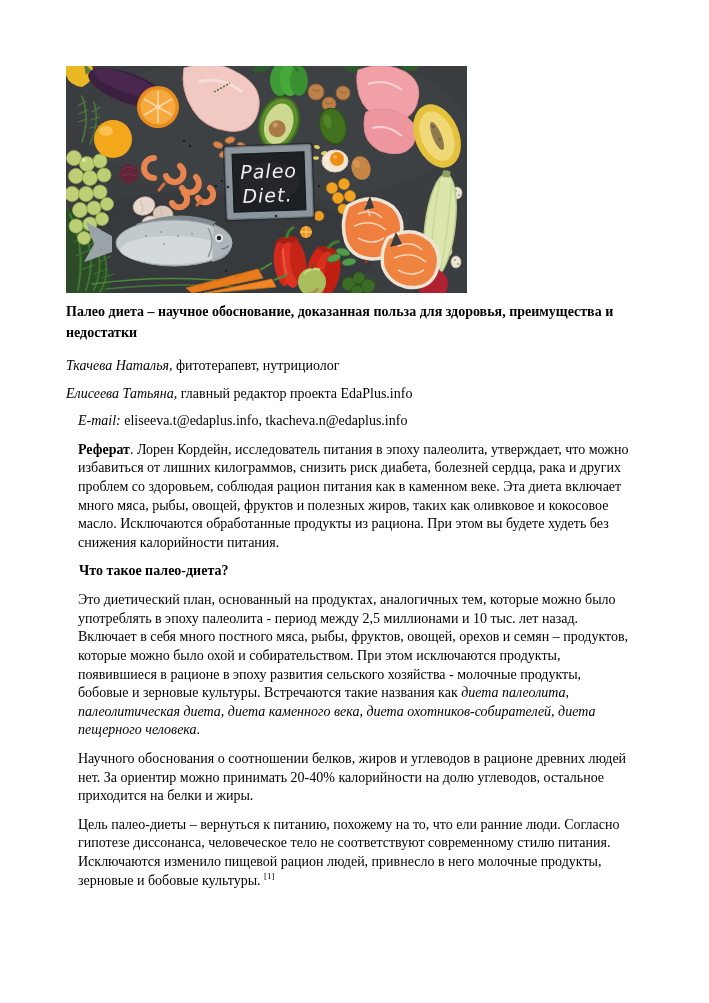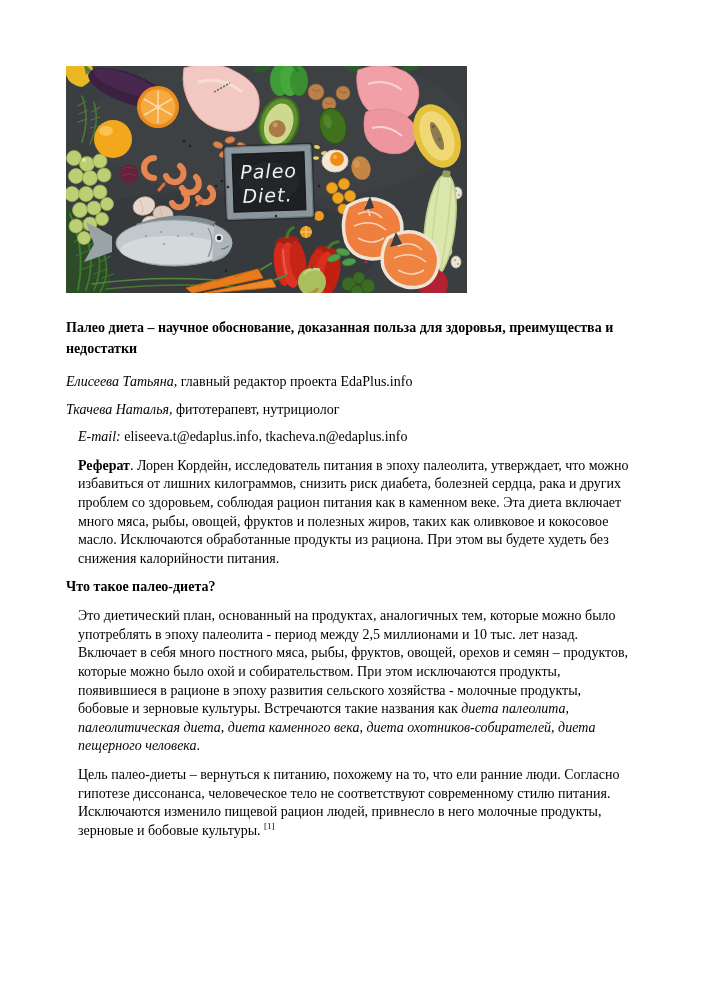--- a/index.html
+++ b/index.html
@@ -1,24 +1,24 @@
 <!DOCTYPE html>
 <html><head>
 <meta charset="utf-8">
 <style>
   html,body{margin:0;padding:0;background:#ffffff;}
   body{width:709px;height:1003px;overflow:hidden;}
   .page{position:relative;width:709px;height:1003px;background:#ffffff;
         font-family:"Liberation Serif",serif;color:#000;}
   .hero{position:absolute;left:66px;top:66px;width:401px;height:227px;margin:0;}
   .hero svg{display:block;width:401px;height:227px;}
-  .content{position:absolute;left:66px;top:317px;width:580px;
+  .content{position:absolute;left:66px;top:301px;width:580px;
            font-size:14px;line-height:1.33;}
   h1{font-size:14px;font-weight:bold;margin:0 0 14px;line-height:1.5;}
-  h2{font-size:14px;font-weight:bold;margin:0 0 10px;line-height:1.33;}
+  h2{font-size:14px;font-weight:bold;margin:0 13px 10px;line-height:1.33;}
   p{margin:0 0 9px;}
   p.para{margin:0 12px 10px;}
   .it{font-style:italic;}
   .b{font-weight:bold;text-align:center;}
   .fn{font-size:9px;vertical-align:super;line-height:0;}
   .chalk{font-family:"DejaVu Sans",sans-serif;font-style:italic;
          fill:#eceff0;letter-spacing:1px;}
 </style>
 </head>
 <body>
@@ -316,31 +316,32 @@
         <circle cx="118" cy="75" r="1.2"></circle>
           <circle cx="124" cy="80" r="1.2"></circle>
       </g>
     </svg>
   </figure>
 
   <main class="content">
 
     <h1>Палео диета – научное обоснование, доказанная польза для здоровья, преимущества и недостатки</h1>
 
+    <p><span class="it">Ткачева Наталья,</span><span> фитотерапевт, нутрициолог</span></p>
+
     <p><span class="it">Елисеева Татьяна,</span><span> главный редактор проекта EdaPlus.info</span></p>
 
-    <p><span class="it">Ткачева Наталья,</span><span> фитотерапевт, нутрициолог</span></p>
-
     <p class="para"><span class="it">E-mail:</span><span> eliseeva.t@edaplus.info, tkacheva.n@edaplus.info</span></p>
 
     <p class="para"><span class="b">Реферат</span><span>. Лорен Кордейн, исследователь питания в эпоху палеолита, утверждает, что можно избавиться от лишних килограммов, снизить риск диабета, болезней сердца, рака и других проблем со здоровьем, соблюдая рацион питания как в каменном веке. Эта диета включает много мяса, рыбы, овощей, фруктов и полезных жиров, таких как оливковое и кокосовое масло. Исключаются обработанные продукты из рациона. При этом вы будете худеть без снижения калорийности питания.</span></p>
 
 
     <h2>Что такое палео-диета?</h2>
 
     <p class="para"><span>Это диетический план, основанный на продуктах, аналогичных тем, которые можно было употреблять в эпоху палеолита - период между 2,5 миллионами и 10 тыс. лет назад. Включает в себя много постного мяса, рыбы, фруктов, овощей, орехов и семян – продуктов, которые можно было охой и собирательством. При этом исключаются продукты, появившиеся в рационе в эпоху развития сельского хозяйства - молочные продукты, бобовые и зерновые культуры. Встречаются такие названия как </span><span class="it">диета палеолита, палеолитическая диета, диета каменного века, диета охотников-собирателей, диета пещерного человека</span><span>.</span></p>
 
+    <p class="para">Научного обоснования о соотношении белков, жиров и углеводов в рационе древних людей нет. За ориентир можно принимать 20-40% калорийности на долю углеводов, остальное приходится на белки и жиры.</p>
 
 
     <p class="para"><span>Цель палео-диеты – вернуться к питанию, похожему на то, что ели ранние люди. Согласно гипотезе диссонанса, человеческое тело не соответствуют современному стилю питания. Исключаются изменило пищевой рацион людей, привнесло в него молочные продукты, зерновые и бобовые культуры. </span><sup class="fn">[1]</sup></p>
 
   </main>
 </div>
 
 </body></html>

